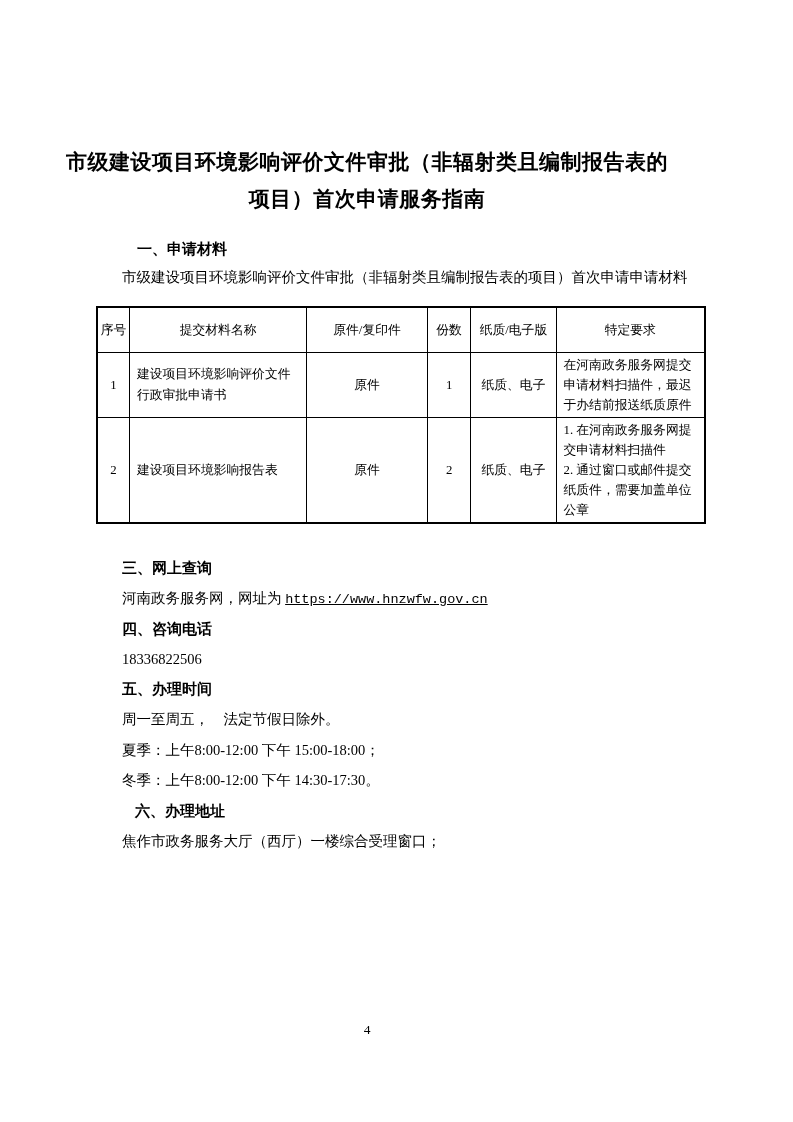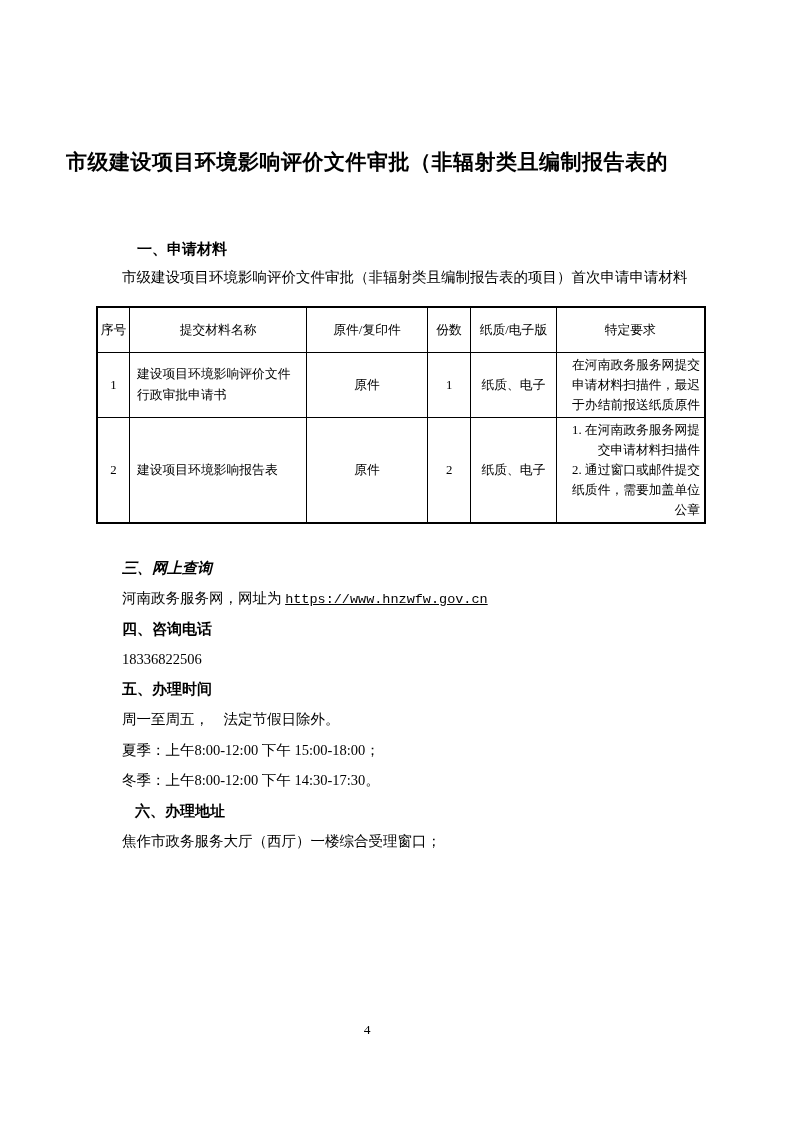--- a/index.html
+++ b/index.html
@@ -59,21 +59,21 @@
     line-height: 20px;
   }
   .mtable td.cell-left {
     text-align: left;
     padding-left: 7px;
     padding-right: 4px;
     word-break: break-all;
   }
   .row-1 td { height: 56px; }
   .row-2 td { height: 82px; }
-  .req-item { text-align: right; line-height: 20px; }
+  .req-item { text-align: left; line-height: 20px; }
 
   
   .para-online {
     left: 66px; top: 501px;
     width: 670px;
     font-size: 14.5px;
     line-height: 26px;
     text-align: justify;
     text-indent: 56px;
     word-break: break-all;
@@ -107,20 +107,21 @@
     font-size: 13.5px;
   }
 </style>
 </head>
 <body>
 
 <div class="page">
 
   <div class="abs doc-title">
     <span>市级建设项目环境影响评价文件审批（非辐射类且编制报告表的</span><br>
+    <span>项目）首次申请服务指南</span>
   </div>
 
   <div class="abs heading" style="left:137px; top:238px;">一、申请材料</div>
 
   <div class="abs body-line" style="left:122px; top:266px;">市级建设项目环境影响评价文件审批（非辐射类且编制报告表的项目）首次申请申请材料</div>
 
   <table class="abs mtable" style="left:96px; top:306px;">
     <colgroup>
       <col style="width:32px">
       <col style="width:175px">
@@ -158,21 +159,21 @@
         <td>纸质、电子</td>
         <td class="cell-left">
           <div class="req-item">1. 在河南政务服务网提交申请材料扫描件</div>
           <div class="req-item">2. 通过窗口或邮件提交纸质件，需要加盖单位公章</div>
         </td>
       </tr>
     </tbody>
   </table>
 
 
-  <div class="abs heading" style="left:122px; top:557px;font-style:italic;">三、网上查询</div>
+  <div class="abs heading" style="left:122px; top:557px;">三、网上查询</div>
 
   <div class="abs body-line" style="left:122px; top:587px;">
     <span>河南政务服务网，网址为 </span><a class="doc-link">https://www.hnzwfw.gov.cn</a>
   </div>
 
   <div class="abs heading" style="left:122px; top:618px;">四、咨询电话</div>
 
   <div class="abs body-line" style="left:122px; top:648px;">18336822506</div>
 
   <div class="abs heading" style="left:122px; top:678px;">五、办理时间</div>

